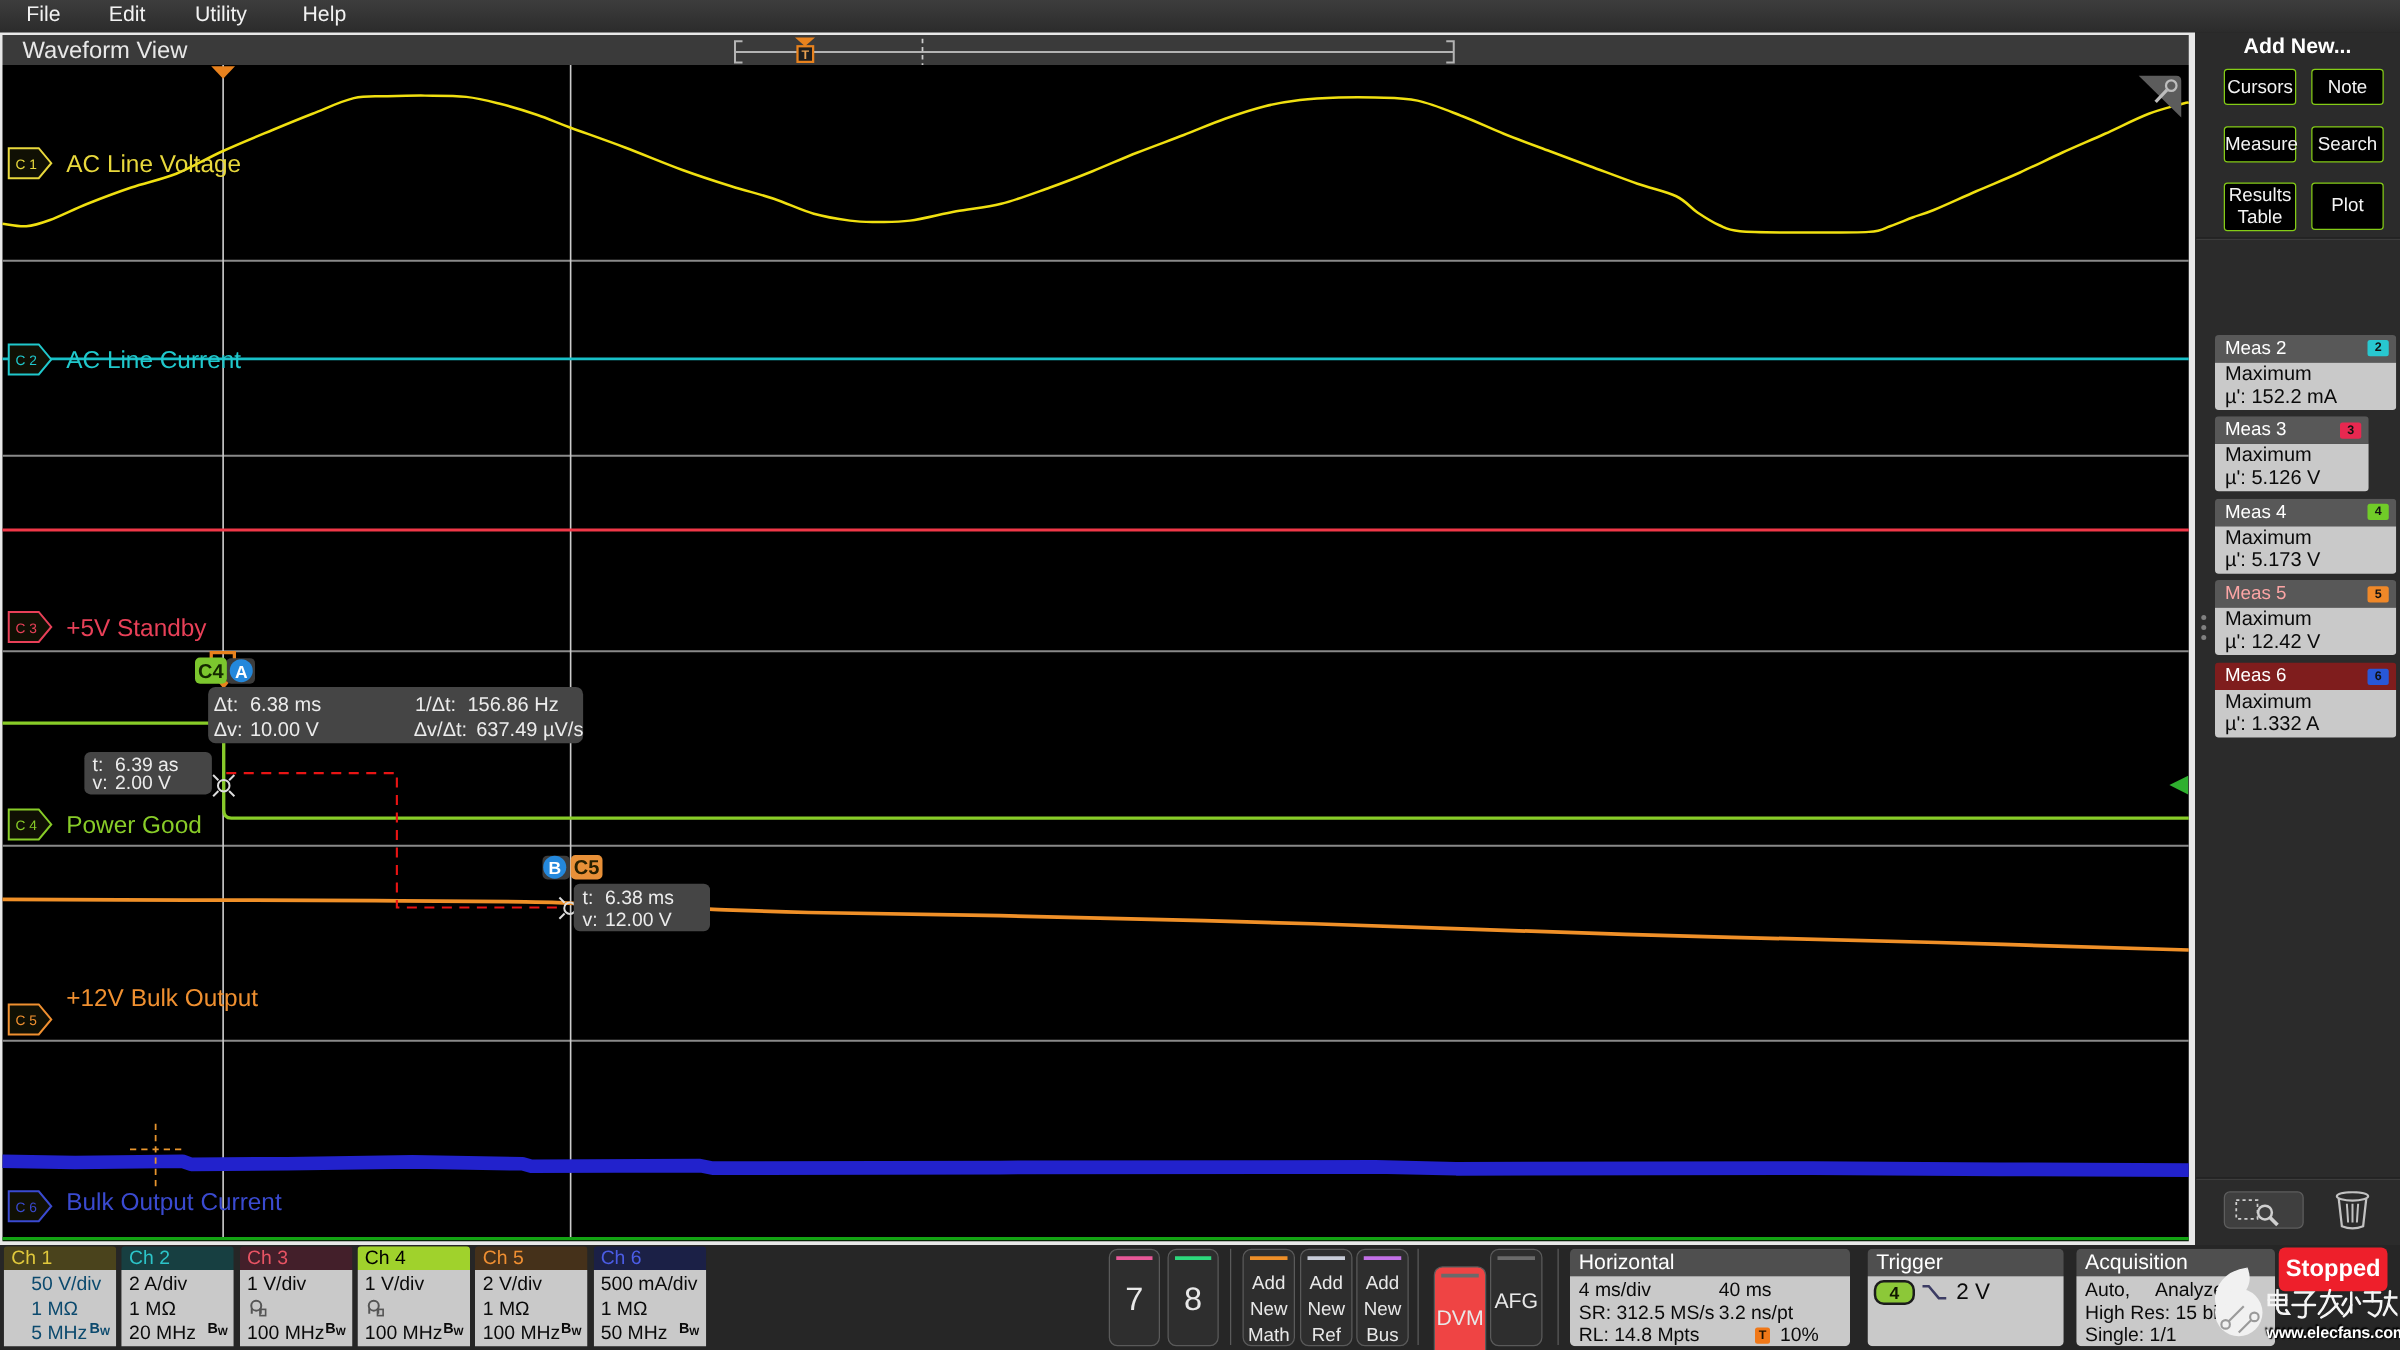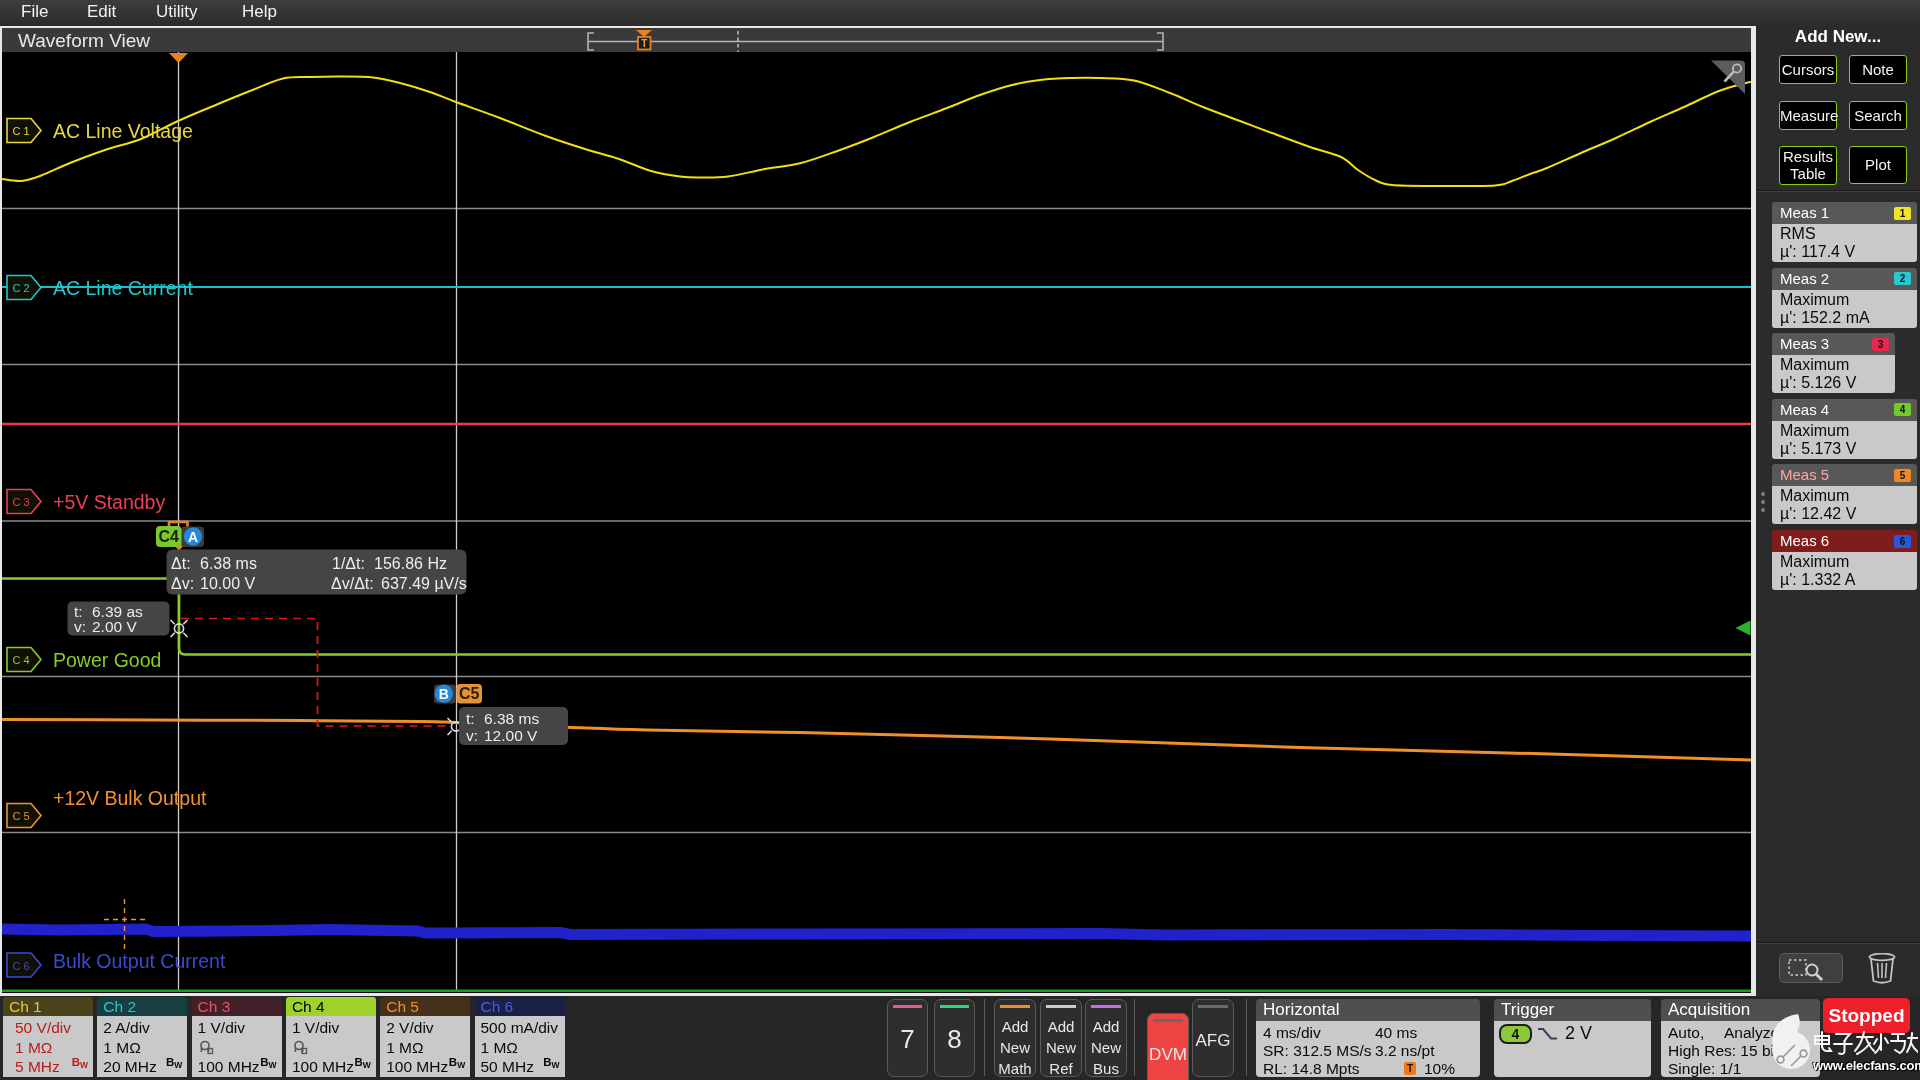--- a/index.html
+++ b/index.html
@@ -156,28 +156,20 @@
  <div class="abs" style="left:1756px;top:27px;width:164px;height:20px;color:#fff;font-size:17px;font-weight:bold;text-align:center;">Add New...</div>
  <div class="abs sbtn" style="left:1779px;top:55px;width:56px;height:27px;line-height:27px;">Cursors</div>
  <div class="abs sbtn" style="left:1849px;top:55px;width:56px;height:27px;line-height:27px;">Note</div>
  <div class="abs sbtn" style="left:1779px;top:101px;width:56px;height:27px;line-height:27px;">Measure</div>
  <div class="abs sbtn" style="left:1849px;top:101px;width:56px;height:27px;line-height:27px;">Search</div>
  <div class="abs sbtn" style="left:1779px;top:146px;width:56px;height:36px;line-height:17px;padding-top:1px;">Results<br>Table</div>
  <div class="abs sbtn" style="left:1849px;top:146px;width:56px;height:36px;line-height:35px;">Plot</div>
  <div class="abs" style="left:1757px;top:190px;width:163px;height:1px;background:#1c1c1c;"></div>
  <div class="abs" style="left:1757px;top:191px;width:163px;height:1px;background:#3d3d3d;"></div>
 
-  <div class="abs" style="left:1772px;top:202px;width:145px;height:60px;border-radius:3px;overflow:hidden;">
-   <div style="height:22px;background:#585858;position:relative;">
-     <div style="position:absolute;left:8px;top:2px;color:#fff;font-size:15px;">Meas 1</div>
-     <div style="position:absolute;right:6px;top:4.5px;width:17px;height:13px;background:#f0e428;border-radius:2px;
-          color:#111;font-size:10px;font-weight:bold;text-align:center;line-height:13px;">1</div>
-   </div>
-   <div style="height:38px;background:#c9c9c9;color:#0a0a0a;font-size:16px;padding:1px 0 0 8px;line-height:18px;">RMS<br>µ': 117.4 V</div>
-  </div>
   <div class="abs" style="left:1772px;top:267.6px;width:145px;height:60px;border-radius:3px;overflow:hidden;">
    <div style="height:22px;background:#585858;position:relative;">
      <div style="position:absolute;left:8px;top:2px;color:#fff;font-size:15px;">Meas 2</div>
      <div style="position:absolute;right:6px;top:4.5px;width:17px;height:13px;background:#28c8d0;border-radius:2px;
           color:#111;font-size:10px;font-weight:bold;text-align:center;line-height:13px;">2</div>
    </div>
    <div style="height:38px;background:#c9c9c9;color:#0a0a0a;font-size:16px;padding:1px 0 0 8px;line-height:18px;">Maximum<br>µ': 152.2 mA</div>
   </div>
   <div class="abs" style="left:1772px;top:333.20000000000005px;width:123px;height:60px;border-radius:3px;overflow:hidden;">
    <div style="height:22px;background:#585858;position:relative;">
@@ -223,21 +215,21 @@
    <path d="M92,6 L94.5,28 Q103,31.5 111.5,28 L114,6" fill="none" stroke="#c2c2c2" stroke-width="1.8"></path>
    <line x1="98.5" y1="10" x2="99.5" y2="25" stroke="#c2c2c2" stroke-width="1.6"></line>
    <line x1="103" y1="10" x2="103" y2="25" stroke="#c2c2c2" stroke-width="1.6"></line>
    <line x1="107.5" y1="10" x2="106.5" y2="25" stroke="#c2c2c2" stroke-width="1.6"></line>
  </svg>
 
  <div class="abs" style="left:0;top:996px;width:1920px;height:84px;background:#262626;"></div>
 
   <div class="abs" style="left:3.0px;top:997px;width:90px;height:80px;border-radius:3px 3px 0 0;overflow:hidden;">
    <div style="height:19px;background:#4a431c;color:#e0c83c;font-size:15.5px;padding:0 0 0 6px;line-height:19px;">Ch 1</div>
-   <div style="height:61px;background:#c9c9c9;color:#b91c1c;font-size:15.5px;line-height:19.5px;padding:2px 0 0 12px;position:relative;">
+   <div style="height:61px;background:#c9c9c9;color:#0c4a6e;font-size:15.5px;line-height:19.5px;padding:2px 0 0 22px;position:relative;">
      50 V/div<br>1 MΩ<br>5 MHz
      <div style="position:absolute;right:5px;bottom:4px;font-size:11.5px;font-weight:bold;">B<span style="font-size:8.5px;vertical-align:-2px;">W</span></div>
    </div>
   </div>
   <div class="abs" style="left:97.3px;top:997px;width:90px;height:80px;border-radius:3px 3px 0 0;overflow:hidden;">
    <div style="height:19px;background:#173f41;color:#2cc4c8;font-size:15.5px;padding:0 0 0 6px;line-height:19px;">Ch 2</div>
    <div style="height:61px;background:#c9c9c9;color:#0a0a0a;font-size:15.5px;line-height:19.5px;padding:2px 0 0 6px;position:relative;">
      2 A/div<br>1 MΩ<br>20 MHz
      <div style="position:absolute;right:5px;bottom:4px;font-size:11.5px;font-weight:bold;">B<span style="font-size:8.5px;vertical-align:-2px;">W</span></div>
    </div>

